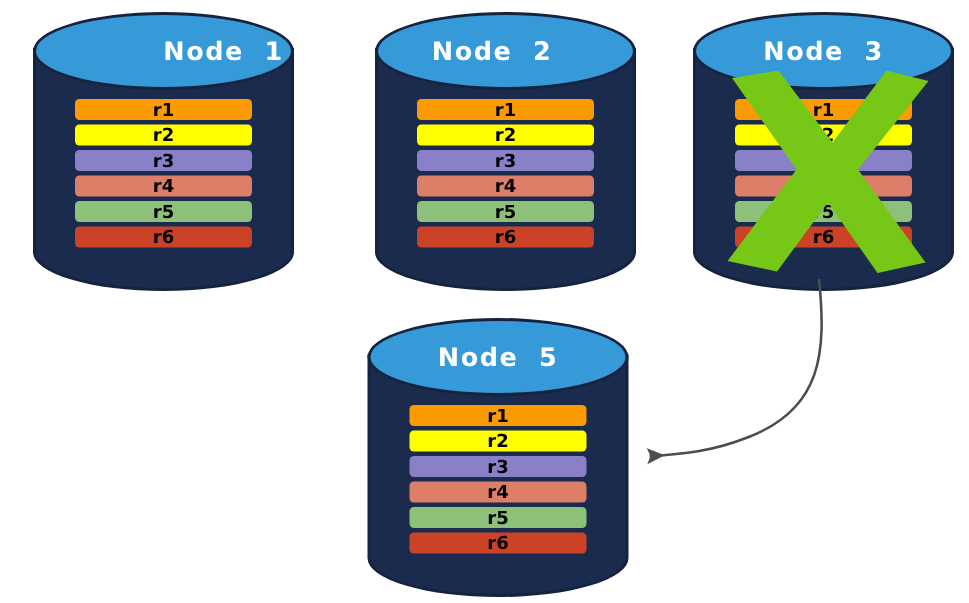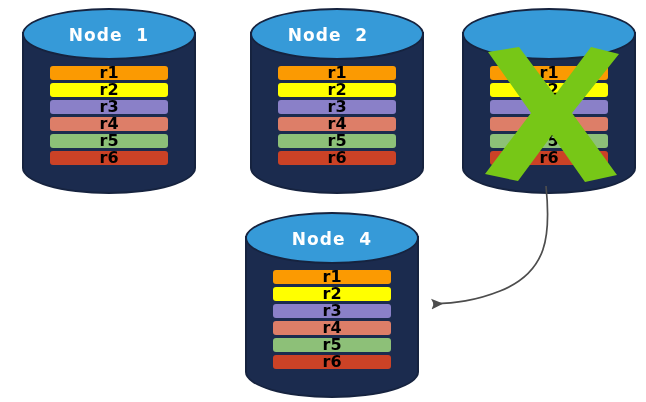--- a/index.html
+++ b/index.html
@@ -68,21 +68,21 @@
     display: flex;
     flex-direction: column;
     box-sizing: border-box;
   }
 
   .row-bar {
     position: relative;
     border-radius: 3px;
     color: #000000;
     font-weight: bold;
-    font-size: 16px;
+    font-size: 12px;
     text-align: center;
     line-height: 1;
     display: flex;
     align-items: center;
     justify-content: center;
     box-sizing: border-box;
   }
 
   .x-overlay {
     position: absolute;
@@ -99,21 +99,21 @@
   }
 </style>
 </head>
 <body>
 
 <div id="canvas">
 
   <div class="node" style="left:22px; top:8px; width:174px; height:186px;">
     <div class="cyl-body" style="top:24px; width:174px; height:162px;"></div>
     <div class="cyl-top" style="width:174px; height:52px;"></div>
-    <div class="node-title" style="top:17px;">Node  1</div>
+    <div class="node-title" style="top:17px;padding-left:40px;">Node  1</div>
     <div class="rows" style="left:28px; top:58px; width:118px; gap:3px;">
       <div class="row-bar" style="height:14px; background:#fb9a02;">r1</div>
       <div class="row-bar" style="height:14px; background:#ffff00;">r2</div>
       <div class="row-bar" style="height:14px; background:#8a80c8;">r3</div>
       <div class="row-bar" style="height:14px; background:#dd7e68;">r4</div>
       <div class="row-bar" style="height:14px; background:#8dc078;">r5</div>
       <div class="row-bar" style="height:14px; background:#cb4226;">r6</div>
     </div>
   </div>
 
@@ -127,40 +127,41 @@
       <div class="row-bar" style="height:14px; background:#8a80c8;">r3</div>
       <div class="row-bar" style="height:14px; background:#dd7e68;">r4</div>
       <div class="row-bar" style="height:14px; background:#8dc078;">r5</div>
       <div class="row-bar" style="height:14px; background:#cb4226;">r6</div>
     </div>
   </div>
 
   <div class="node" style="left:462px; top:8px; width:174px; height:186px;">
     <div class="cyl-body" style="top:24px; width:174px; height:162px;"></div>
     <div class="cyl-top" style="width:174px; height:52px;"></div>
+    <div class="node-title" style="top:17px;">Node  3</div>
     <div class="rows" style="left:28px; top:58px; width:118px; gap:3px;">
       <div class="row-bar" style="height:14px; background:#fb9a02;">r1</div>
       <div class="row-bar" style="height:14px; background:#ffff00;">r2</div>
       <div class="row-bar" style="height:14px; background:#8a80c8;">r3</div>
       <div class="row-bar" style="height:14px; background:#dd7e68;">r4</div>
       <div class="row-bar" style="height:14px; background:#8dc078;">r5</div>
       <div class="row-bar" style="height:14px; background:#cb4226;">r6</div>
     </div>
 
     <svg class="x-overlay" style="left:21px; top:39px;" width="136" height="135" viewBox="0 0 136 135">
       <g fill="#77c717">
         <polygon points="5,5 36,0 72,48 108,0 136,7 89,66 134,128 102,135 69,88 35,134 2,127 48,66"></polygon>
       </g>
     </svg>
   </div>
 
   <div class="node" style="left:245px; top:212px; width:174px; height:186px;">
     <div class="cyl-body" style="top:24px; width:174px; height:162px;"></div>
     <div class="cyl-top" style="width:174px; height:52px;"></div>
-    <div class="node-title" style="top:17px;">Node  4</div>
+    <div class="node-title" style="top:17px;">Node  5</div>
     <div class="rows" style="left:28px; top:58px; width:118px; gap:3px;">
       <div class="row-bar" style="height:14px; background:#fb9a02;">r1</div>
       <div class="row-bar" style="height:14px; background:#ffff00;">r2</div>
       <div class="row-bar" style="height:14px; background:#8a80c8;">r3</div>
       <div class="row-bar" style="height:14px; background:#dd7e68;">r4</div>
       <div class="row-bar" style="height:14px; background:#8dc078;">r5</div>
       <div class="row-bar" style="height:14px; background:#cb4226;">r6</div>
     </div>
   </div>
 

